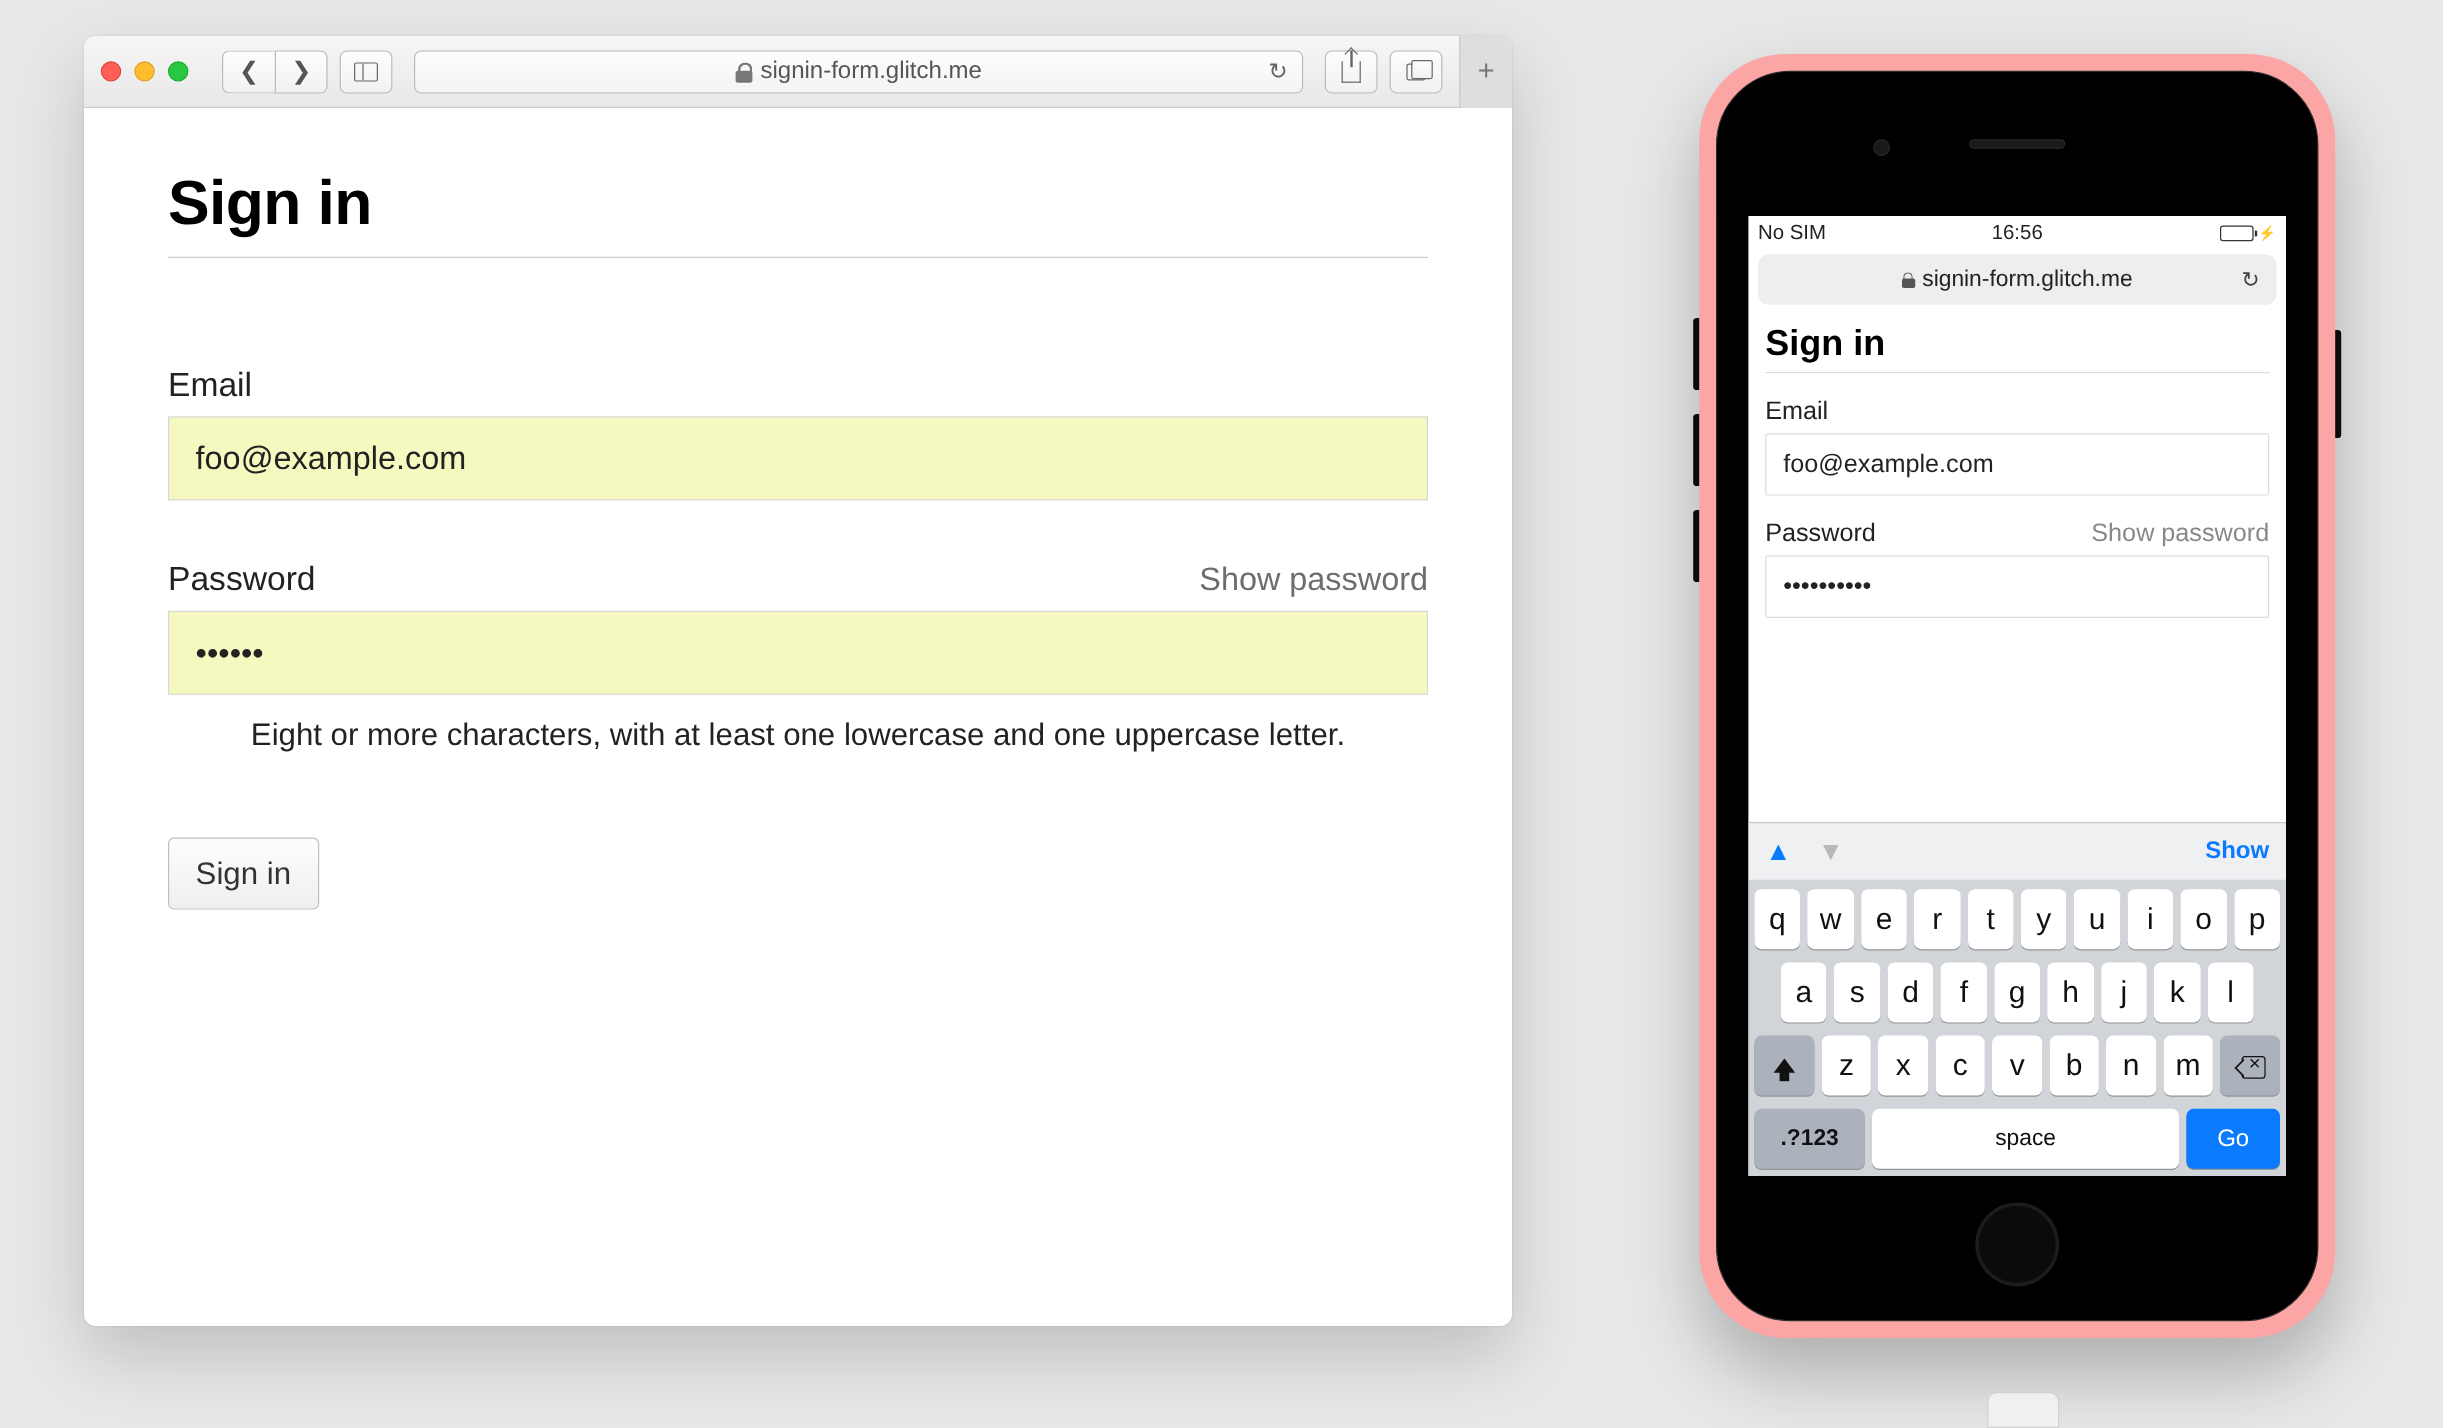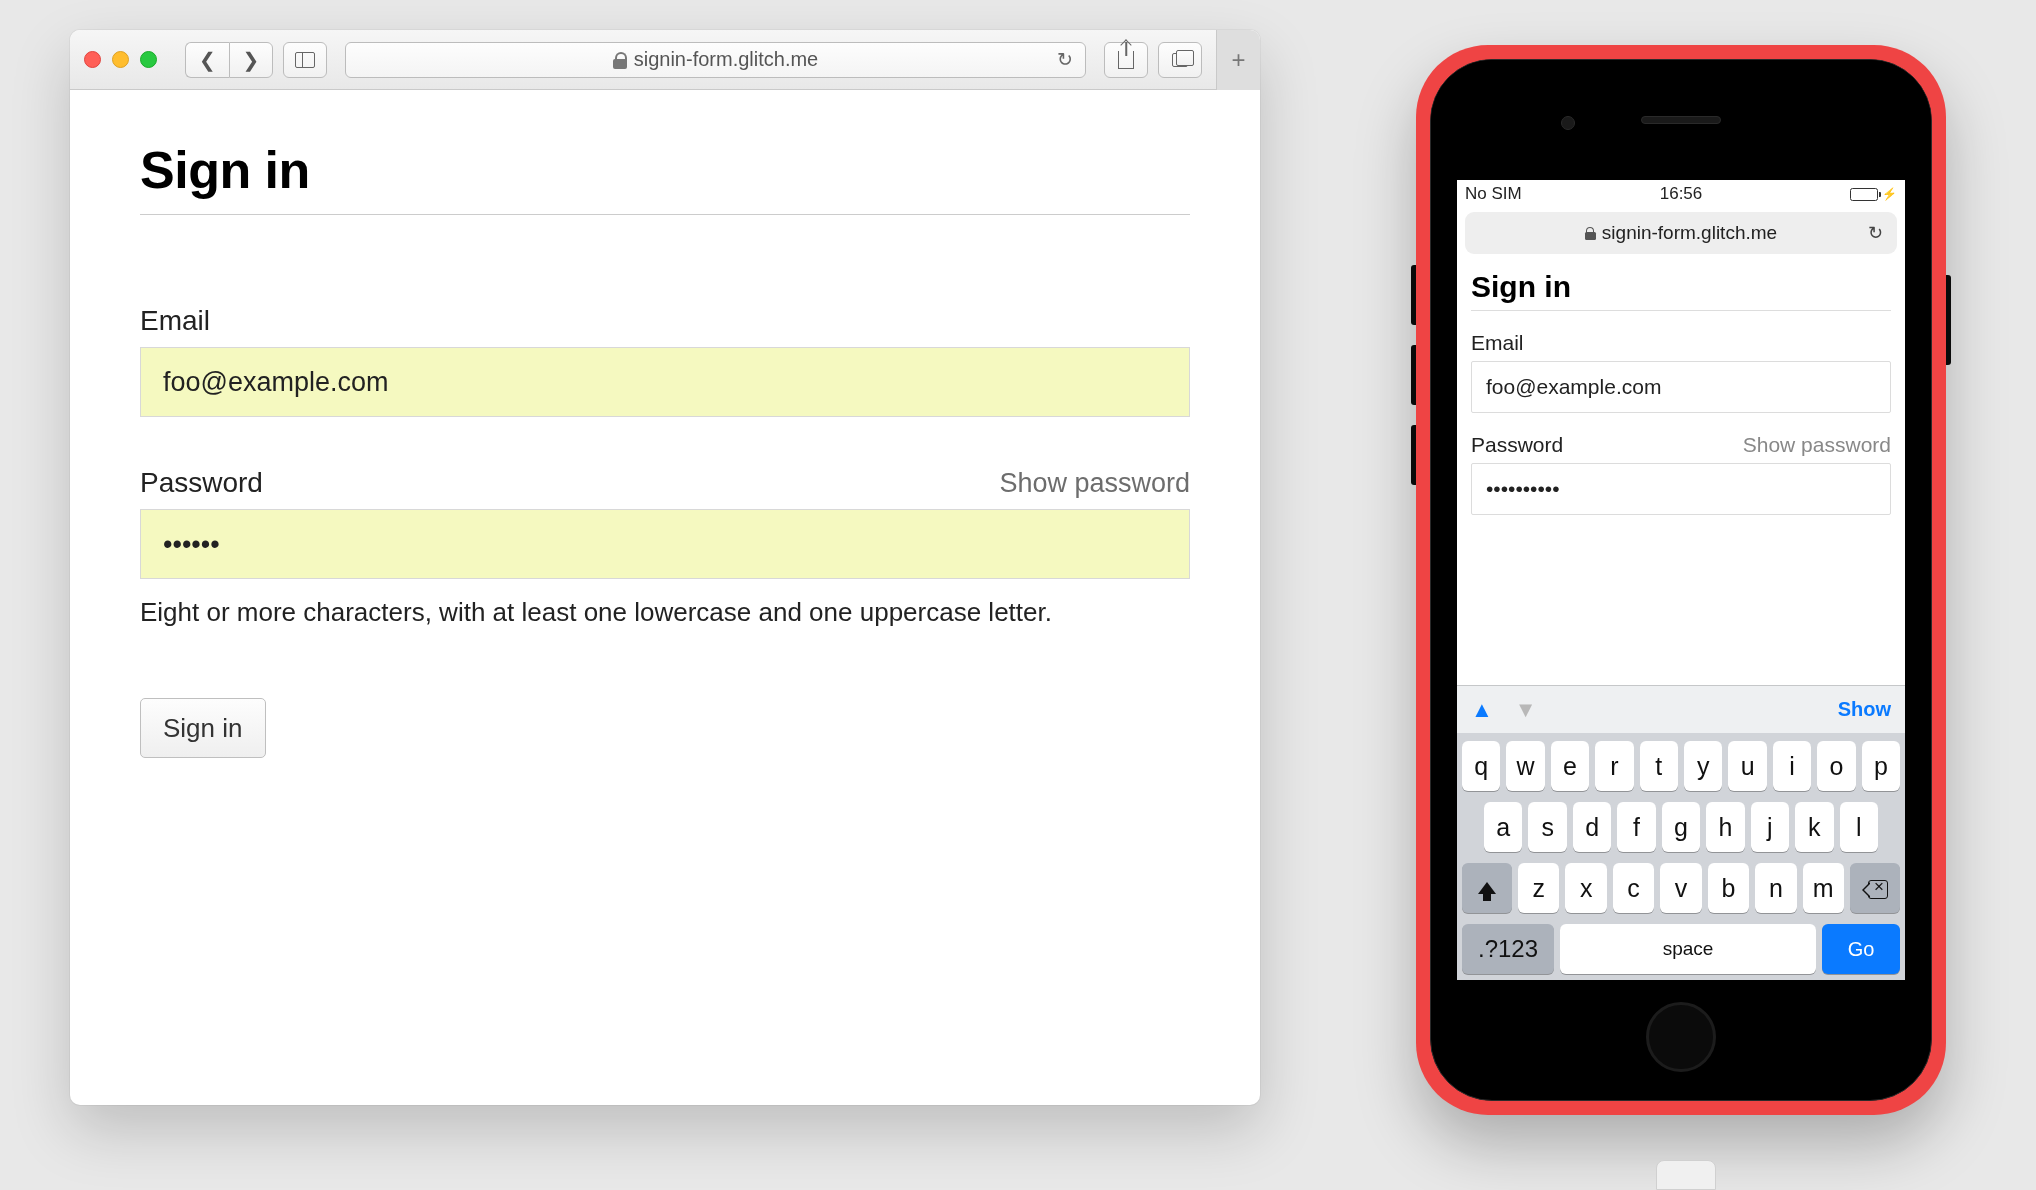--- a/index.html
+++ b/index.html
@@ -95,21 +95,21 @@
 .aux{font-size:27px;color:#6d6d6d;}
 .text-input{
   width:100%;
   height:70px;
   border:1px solid #d8d8d8;
   background:#f5f9c0;
   font-size:27px;
   padding:0 22px;
   color:#222;
 }
-.hint{font-size:26px;color:#222;margin-top:18px;}
+.hint{font-size:26px;color:#222;margin-top:18px;text-align:center;}
 .submit-btn{
   margin-top:70px;
   height:60px;
   padding:0 22px;
   font-size:26px;
   background:linear-gradient(#fdfdfd,#efefef);
   border:1px solid #bfbfbf;
   border-radius:5px;
   color:#333;
 }
@@ -129,21 +129,21 @@
 .tabs-icon{display:inline-block;width:16px;height:14px;border:1.5px solid #666;border-radius:2px;position:relative;}
 .tabs-icon::after{content:"";position:absolute;left:3px;top:-4px;width:16px;height:14px;border:1.5px solid #666;border-radius:2px;background:linear-gradient(#fdfdfd,#f1f1f1);}
 
 
 .phone {
   position:absolute;
   right:90px;
   top:45px;
   width:530px;
   height:1070px;
-  background:#ef4444;
+  background:#fca5a5;
   border-radius:72px;
   padding:14px;
   box-shadow:0 30px 60px rgba(0,0,0,0.25);
 }
 .phone::before{content:"";position:absolute;right:-5px;top:230px;width:5px;height:90px;background:#0a0a0a;border-radius:0 3px 3px 0;}
 .phone::after{content:"";position:absolute;left:-5px;top:220px;width:5px;height:60px;background:#0a0a0a;border-radius:3px 0 0 3px;box-shadow:0 80px 0 #0a0a0a,0 160px 0 #0a0a0a;}
 .phone-inner{
   width:100%;height:100%;
   border:1px solid #2a2a2a;
   border-radius:62px;
@@ -216,21 +216,21 @@
   flex:1;height:50px;background:#fff;border-radius:6px;
   box-shadow:0 1px 0 rgba(0,0,0,0.3);
   display:flex;align-items:center;justify-content:center;
   font-size:25px;color:#111;
 }
 .kb-row.mid{padding:0 22px;}
 .key.special{background:#acb2bb;}
 .key.shift{flex:0 0 50px;}
 .key.bksp{flex:0 0 50px;}
 .kb-bottom{display:flex;gap:6px;}
-.key.numkey{flex:0 0 92px;font-size:24px;}
+.key.numkey{flex:0 0 92px;font-size:19px;font-weight:bold;}
 .key.space{flex:1;font-size:19px;text-align:right;}
 .key.go{flex:0 0 78px;background:#0a7aff;color:#fff;font-size:20px;}
 
 .home-btn{
   position:absolute;bottom:28px;left:50%;transform:translateX(-50%);
   width:70px;height:70px;border-radius:50%;
   border:3px solid #1c1c1c;background:#0b0b0b;
 }
 
 

